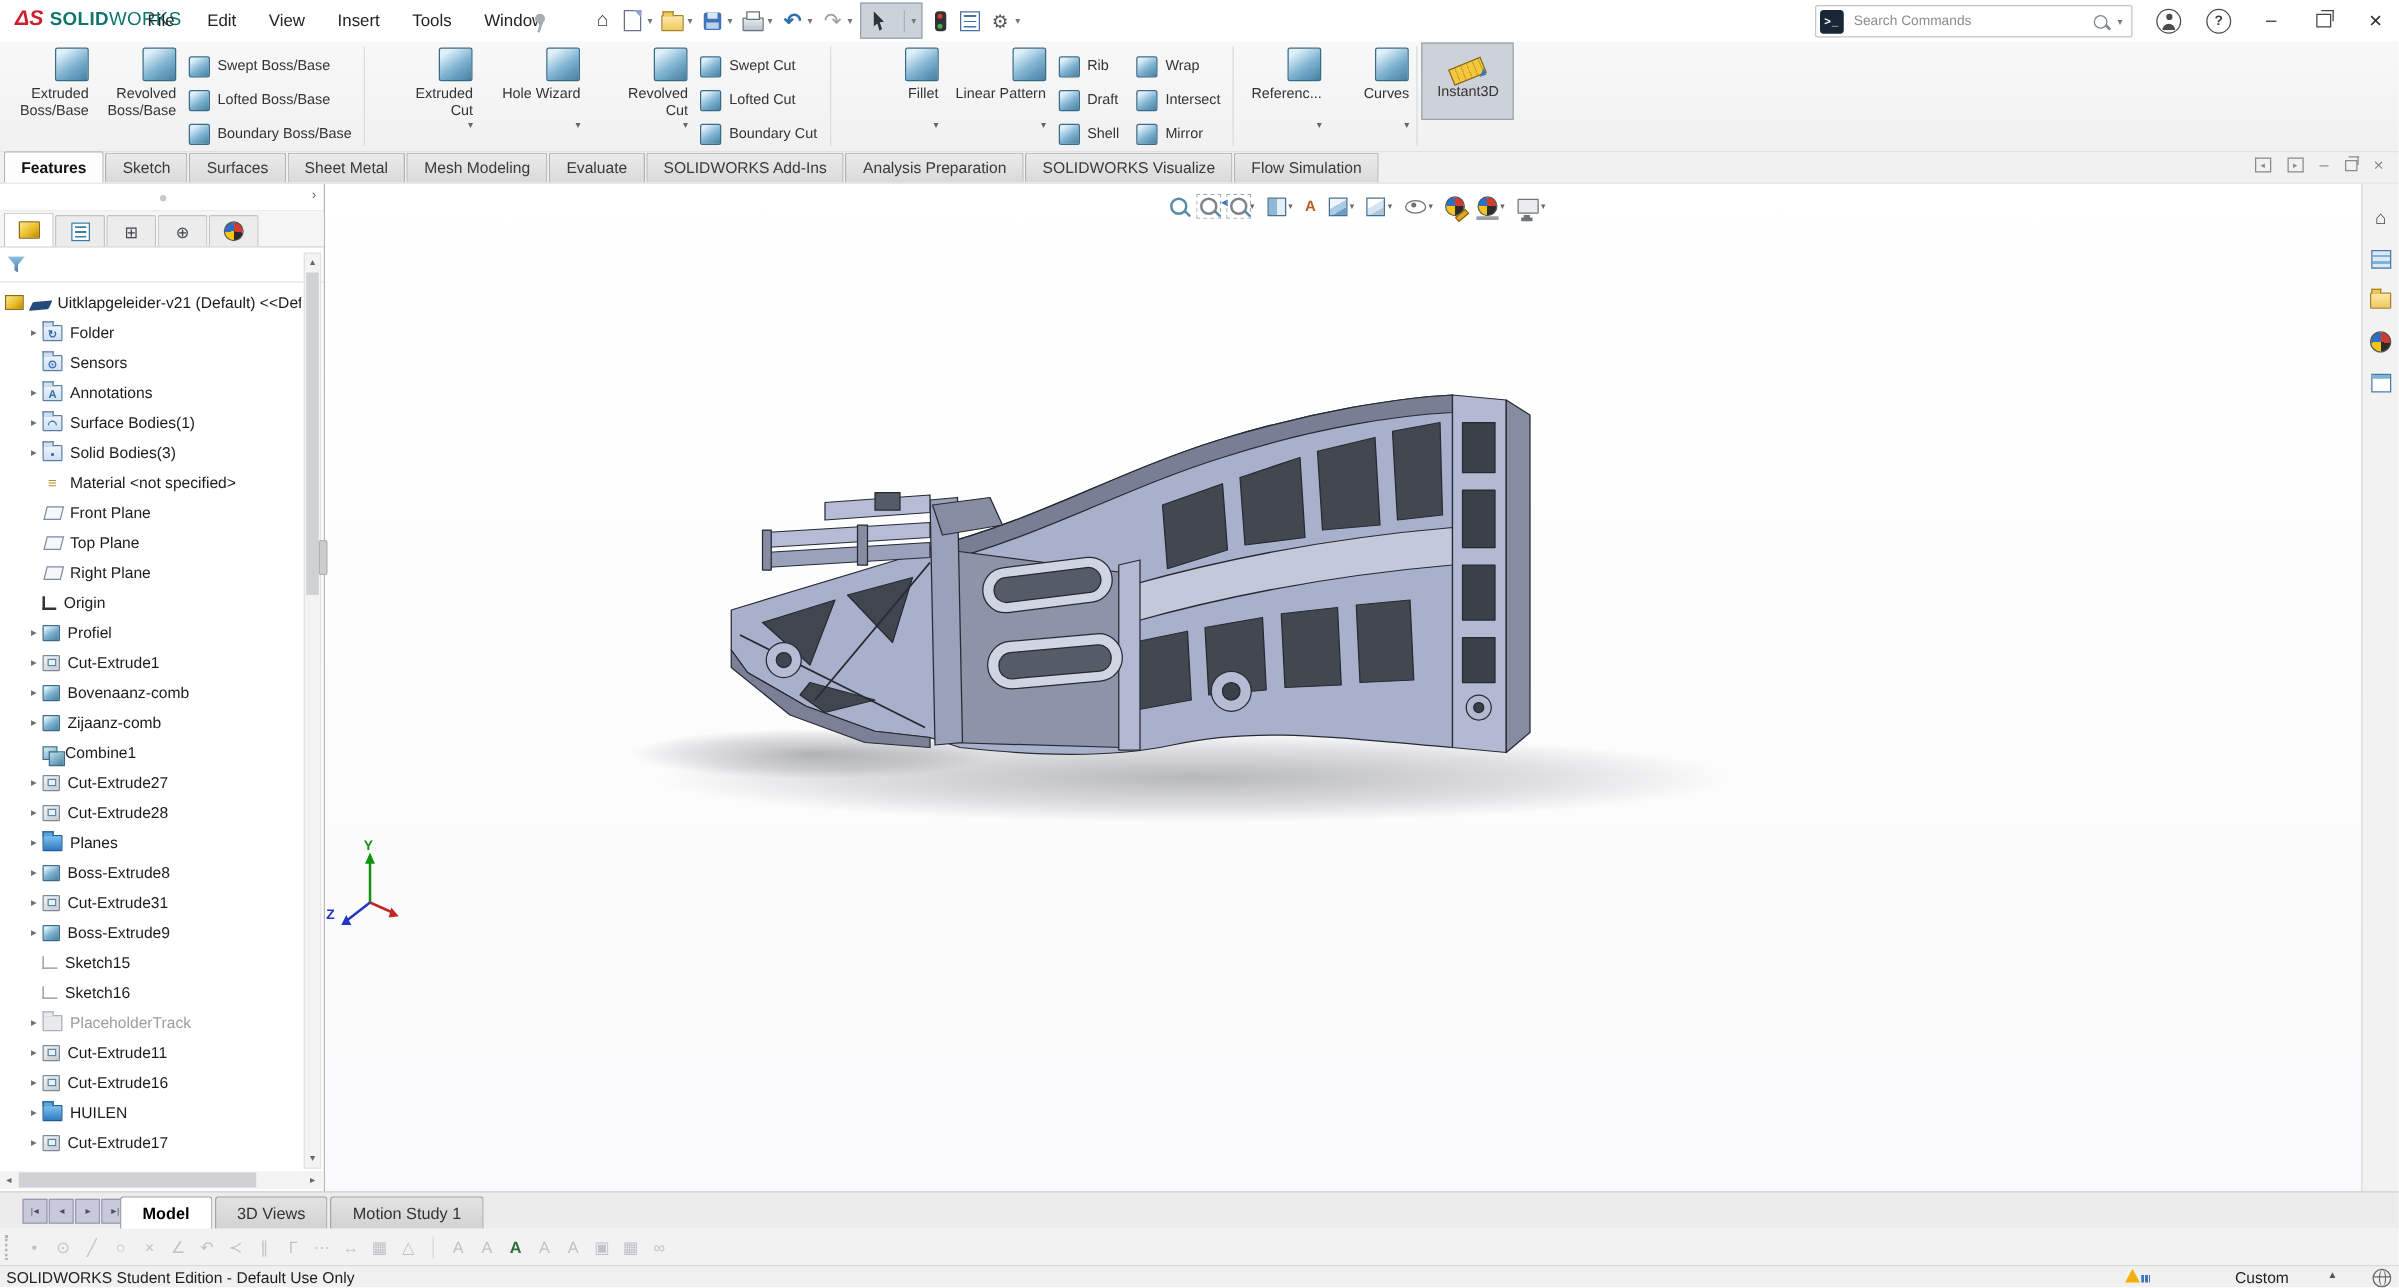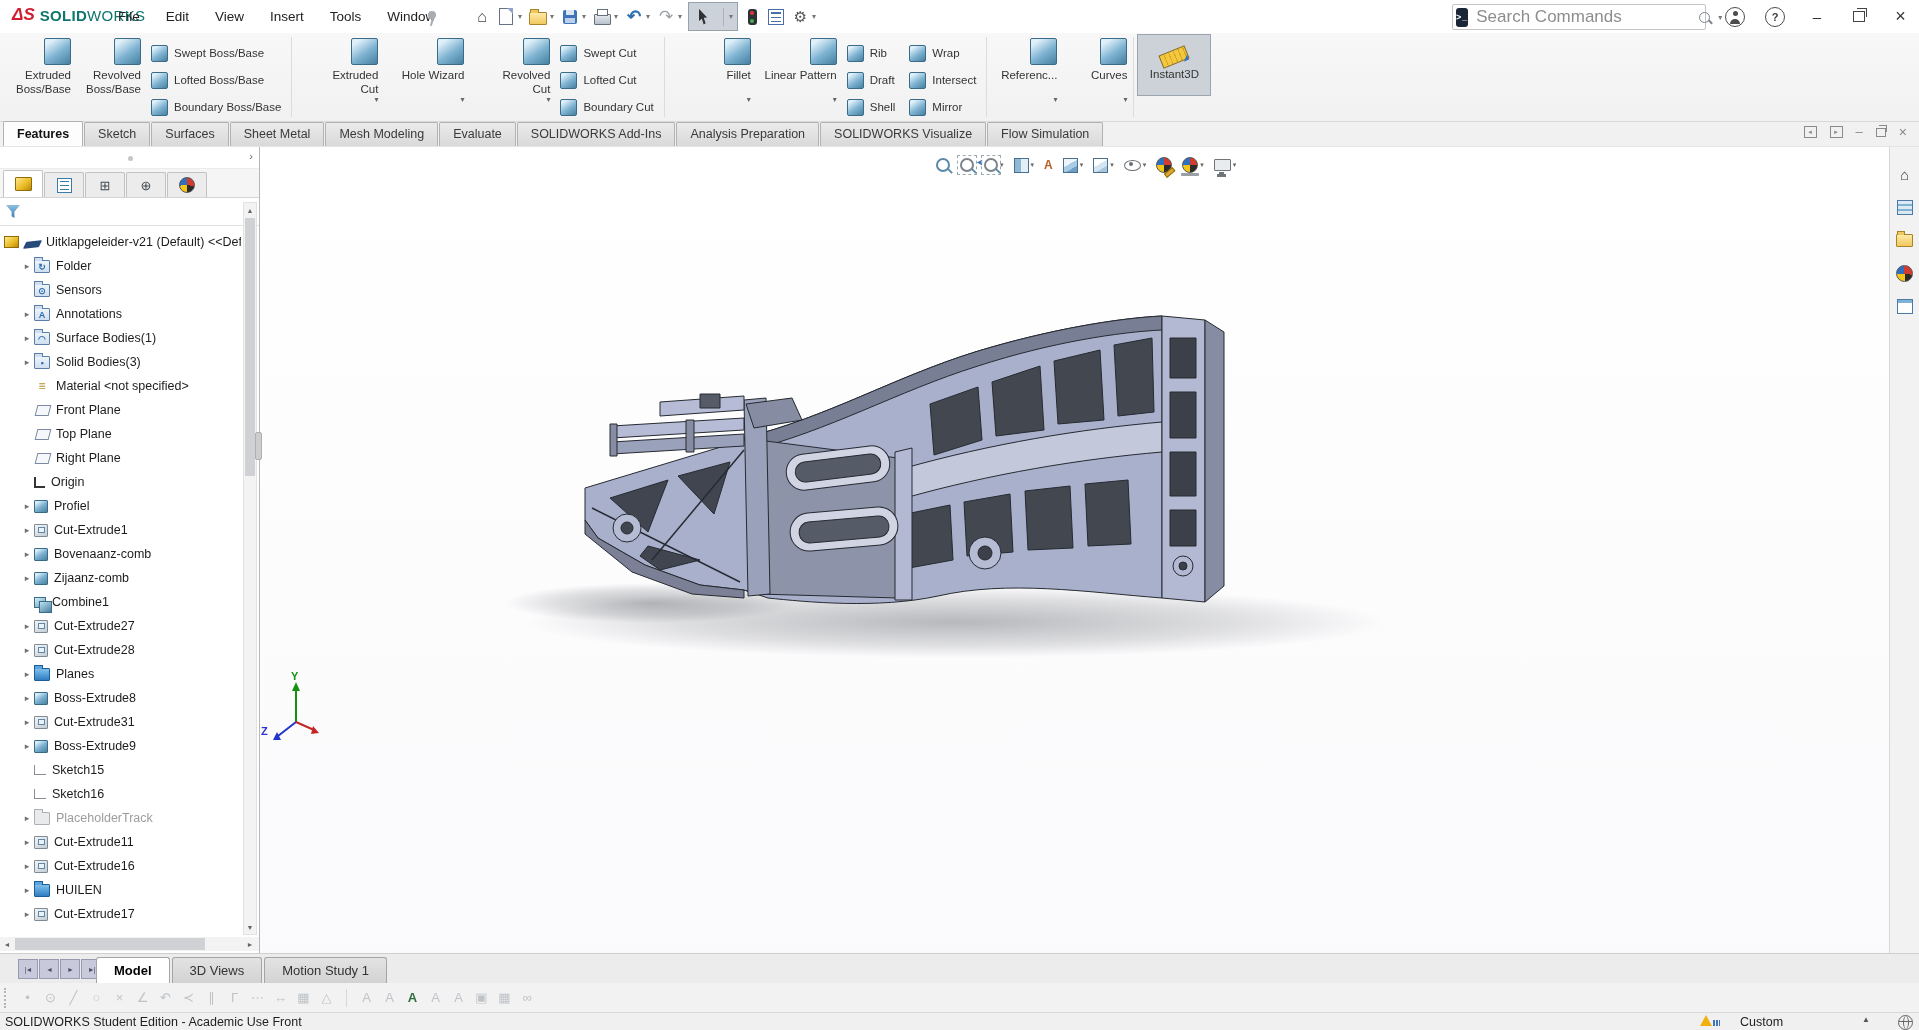--- a/index.html
+++ b/index.html
@@ -36,21 +36,21 @@
   .cursor{width:11px;height:16px;background:#2f3338;clip-path:polygon(0 0,0 80%,30% 64%,46% 100%,64% 92%,47% 58%,78% 56%)}
   .ic-traffic{width:9px;height:16px;background:#2e3238;border-radius:3px;position:relative}
   .ic-traffic::before{content:"";position:absolute;left:2.5px;top:2px;width:4px;height:4px;border-radius:50%;background:#e03a2f}
   .ic-traffic::after{content:"";position:absolute;left:2.5px;bottom:2px;width:4px;height:4px;border-radius:50%;background:#43b14b}
   .ic-list{width:14px;height:14px;border:1.5px solid #4a6fa5;position:relative}
   .ic-list::after{content:"";position:absolute;inset:2px;background:repeating-linear-gradient(#4a6fa5 0 1.5px,transparent 1.5px 4.5px)}
   .g-gear{font-size:15px;color:#555}
   #doctitle{position:absolute;left:1030px;top:0;width:320px;text-align:center;line-height:33px;font-size:13.5px;color:#3c3c3c;white-space:nowrap}
   #searchbox{position:absolute;left:1452px;top:4px;width:252px;height:24px;border:1px solid #c4c4c4;background:#fff;display:flex;align-items:center;border-radius:2px}
   .term{width:19px;height:19px;margin:0 6px 0 3px;background:#182635;color:#fff;border-radius:3px;font-size:9px;font-weight:700;display:flex;align-items:center;justify-content:center;letter-spacing:1px}
-  #searchbox input{border:0;outline:0;flex:1;font-size:17px;font-family:"Liberation Sans",sans-serif;color:#404040;background:transparent}
+  #searchbox input{border:0;outline:0;flex:1;font-size:11px;font-family:"Liberation Sans",sans-serif;color:#404040;background:transparent}
   #searchbox input::placeholder{color:#8d8d8d}
   .mag{width:9px;height:9px;border:1.6px solid #7c848c;border-radius:50%;position:relative;flex:none}
   .mag::after{content:"";position:absolute;width:5px;height:1.8px;background:#7c848c;transform:rotate(45deg);right:-4px;bottom:-1px}
   .srchcaret{font-size:8px;color:#777;margin:0 7px 0 8px}
   .titlebtn{position:absolute;top:0;height:33px;display:flex;align-items:center;justify-content:center;color:#3c3c3c}
   .circ{width:18px;height:18px;border:1.5px solid #4c4c4c;border-radius:50%;display:flex;align-items:center;justify-content:center;font-size:11px;font-weight:700;position:relative}
   .acc .circ::before{content:"";width:5px;height:5px;border-radius:50%;background:#4c4c4c;position:absolute;top:3px}
   .acc .circ::after{content:"";width:10px;height:5px;border-radius:5px 5px 0 0;background:#4c4c4c;position:absolute;bottom:2px}
   .g-min{font-size:15px;color:#333}
   .rest{width:10px;height:9px;border:1.4px solid #444;background:#fff;position:relative}
@@ -179,21 +179,21 @@
   .sbgrip{width:4px;height:20px;border-left:2px dotted #b5b5b5;margin:0 6px 0 4px}
   .skic{width:15px;text-align:center;font-size:13px;color:#bfc3c8;margin:0 4px;line-height:29px}
   .skdiv{width:1px;height:18px;background:#d8d8d8;margin:0 8px}
   #sketchbar .rgrp .skic:nth-of-type(3){color:#2e6e3e;font-weight:700}
   .lgrp,.rgrp{display:flex;align-items:center}
   #statusbar{position:absolute;left:0;top:1012px;width:1919px;height:18px;background:#f0f0f0;border-top:1px solid #d9d9d9;box-sizing:border-box;font-size:12.5px;color:#1e1e1e;z-index:9}
   #statusmsg{position:absolute;left:5px;top:1px;line-height:16px}
   .warnwrap{position:absolute;left:1700px;top:2px;display:flex;align-items:flex-end;gap:1px}
   .warn{width:0;height:0;border-left:6px solid transparent;border-right:6px solid transparent;border-bottom:11px solid #f2b010}
   .warnbars{width:7px;height:6px;background:repeating-linear-gradient(90deg,#3f74b8 0 2px,transparent 2px 3px)}
-  #unitsys{position:absolute;left:1740px;top:1px;line-height:16px;color:#222}
+  #unitsys{position:absolute;left:1788px;top:1px;line-height:16px;color:#222}
   .unitcaret{position:absolute;left:1862px;top:2px;font-size:8px;color:#555}
   .globe{position:absolute;left:1898px;top:2px;width:13px;height:13px;border:1.4px solid #666;border-radius:50%}
   .globe::before{content:"";position:absolute;left:0;right:0;top:5px;height:1.3px;background:#666}
   .globe::after{content:"";position:absolute;left:4px;top:0;bottom:0;width:4px;border-left:1.3px solid #666;border-right:1.3px solid #666;border-radius:50%}
 </style>
 </head>
 <body>
 
 <div id="titlebar">
   <div class="logo">
@@ -887,21 +887,21 @@
       <span class="skic">A</span>
       <span class="skic">A</span>
       <span class="skic">A</span>
       <span class="skic">▣</span>
       <span class="skic">▦</span>
       <span class="skic">∞</span>
     </span>
 </div>
 
 <div id="statusbar">
-  <span id="statusmsg">SOLIDWORKS Student Edition - Academic Use Front</span>
+  <span id="statusmsg">SOLIDWORKS Student Edition - Default Use Only</span>
   <span class="warnwrap">
       <span class="warn"></span>
       <span class="warnbars"></span>
     </span>
   <span id="unitsys">Custom</span>
   <span class="unitcaret">▲</span>
   <span class="globe"></span>
 </div>
 
 </body></html>

